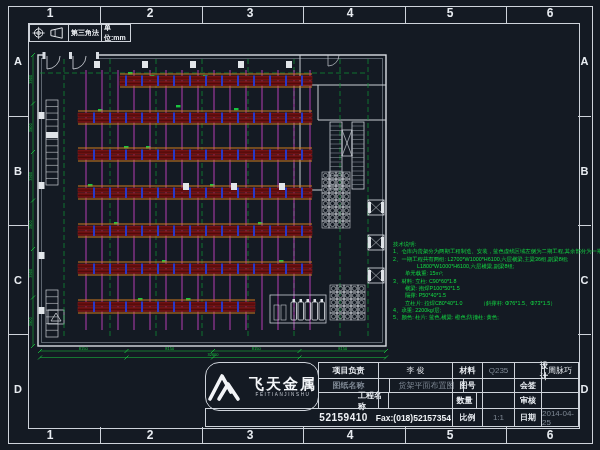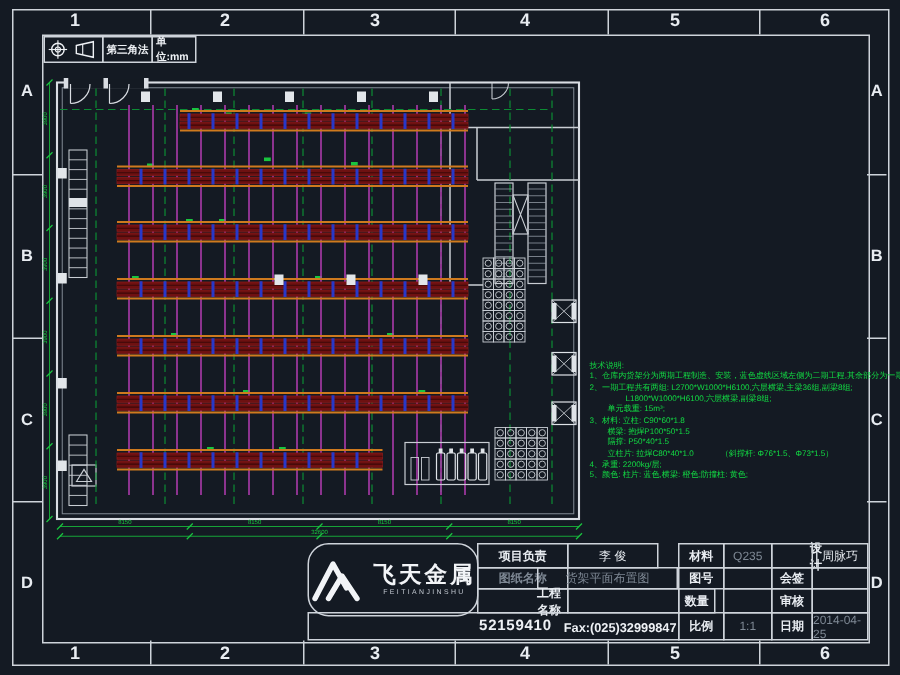--- a/index.html
+++ b/index.html
@@ -546,43 +546,43 @@
         <path d="M3,27 L15,4 L24,20" fill="none" stroke="#f2f4f7" stroke-width="3.6" stroke-linecap="round" stroke-linejoin="round"></path>
         <path d="M12,27 L21,12 L31,27" fill="none" stroke="#f2f4f7" stroke-width="3.6" stroke-linecap="round" stroke-linejoin="round"></path>
       </svg>
       <div class="txtcol">
         <span class="cn">飞天金属</span>
         <span class="en">FEITIANJINSHU</span>
       </div>
     </div>
 
     <div class="tb-cell tb-label" style="left:318px;top:362px;width:61px;height:17px;">项目负责</div>
-    <div class="tb-cell tb-value" style="left:378px;top:362px;width:61px;height:17px;">李 俊</div>
+    <div class="tb-cell tb-value" style="left:378px;top:362px;width:75px;height:17px;">李 俊</div>
     <div class="tb-cell tb-label" style="left:452px;top:362px;width:31px;height:17px;">材料</div>
     <div class="tb-cell tb-value tb-dim" style="left:482px;top:362px;width:33px;height:17px;">Q235</div>
     <div class="tb-cell tb-label" style="left:514px;top:362px;width:28px;height:17px;padding-left:29px;">设计</div>
     <div class="tb-cell tb-value" style="left:541px;top:362px;width:38px;height:17px;">周脉巧</div>
 
     <div class="tb-cell tb-label tb-dim" style="left:318px;top:378px;width:61px;height:15px;">图纸名称</div>
-    <div class="tb-cell tb-value tb-dim" style="left:358px;top:378px;width:94px;height:15px;">货架平面布置图</div>
+    <div class="tb-cell tb-value tb-dim" style="left:389px;top:378px;width:75px;height:15px;">货架平面布置图</div>
     <div class="tb-cell tb-label" style="left:452px;top:378px;width:31px;height:15px;text-align:right;">图号</div>
     <div class="tb-cell tb-value" style="left:482px;top:378px;width:33px;height:15px;"></div>
     <div class="tb-cell tb-label" style="left:514px;top:378px;width:28px;height:15px;font-family:Liberation Serif, serif;">会签</div>
     <div class="tb-cell tb-value" style="left:541px;top:378px;width:38px;height:15px;"></div>
 
-    <div class="tb-cell tb-label" style="left:318px;top:392px;width:61px;height:17px;padding-left:39px;">工程名称</div>
+    <div class="tb-cell tb-label" style="left:318px;top:392px;width:71px;height:17px;padding-left:39px;">工程名称</div>
     <div class="tb-cell tb-value" style="left:378px;top:392px;width:75px;height:17px;"></div>
     <div class="tb-cell tb-label" style="left:452px;top:392px;width:25px;height:17px;">数量</div>
     <div class="tb-cell tb-value" style="left:482px;top:392px;width:33px;height:17px;"></div>
     <div class="tb-cell tb-label" style="left:514px;top:392px;width:28px;height:17px;">审核</div>
     <div class="tb-cell tb-value" style="left:541px;top:392px;width:38px;height:17px;"></div>
 
     <div class="tb-cell" id="tb-phone" style="left:205px;top:408px;width:248px;height:19px;">
       <span class="num">52159410</span>
-      <span class="fax">Fax:(025)32999847</span>
+      <span class="fax">Fax:(018)52157354</span>
     </div>
     <div class="tb-cell tb-label" style="left:452px;top:408px;width:31px;height:19px;">比例</div>
     <div class="tb-cell tb-value tb-dim" style="left:482px;top:408px;width:33px;height:19px;">1:1</div>
     <div class="tb-cell tb-label" style="left:514px;top:408px;width:28px;height:19px;">日期</div>
     <div class="tb-cell tb-value tb-dim" style="left:541px;top:408px;width:38px;height:19px;">2014-04-25</div>
   </div>
 
 </div>
 
 </body></html>

